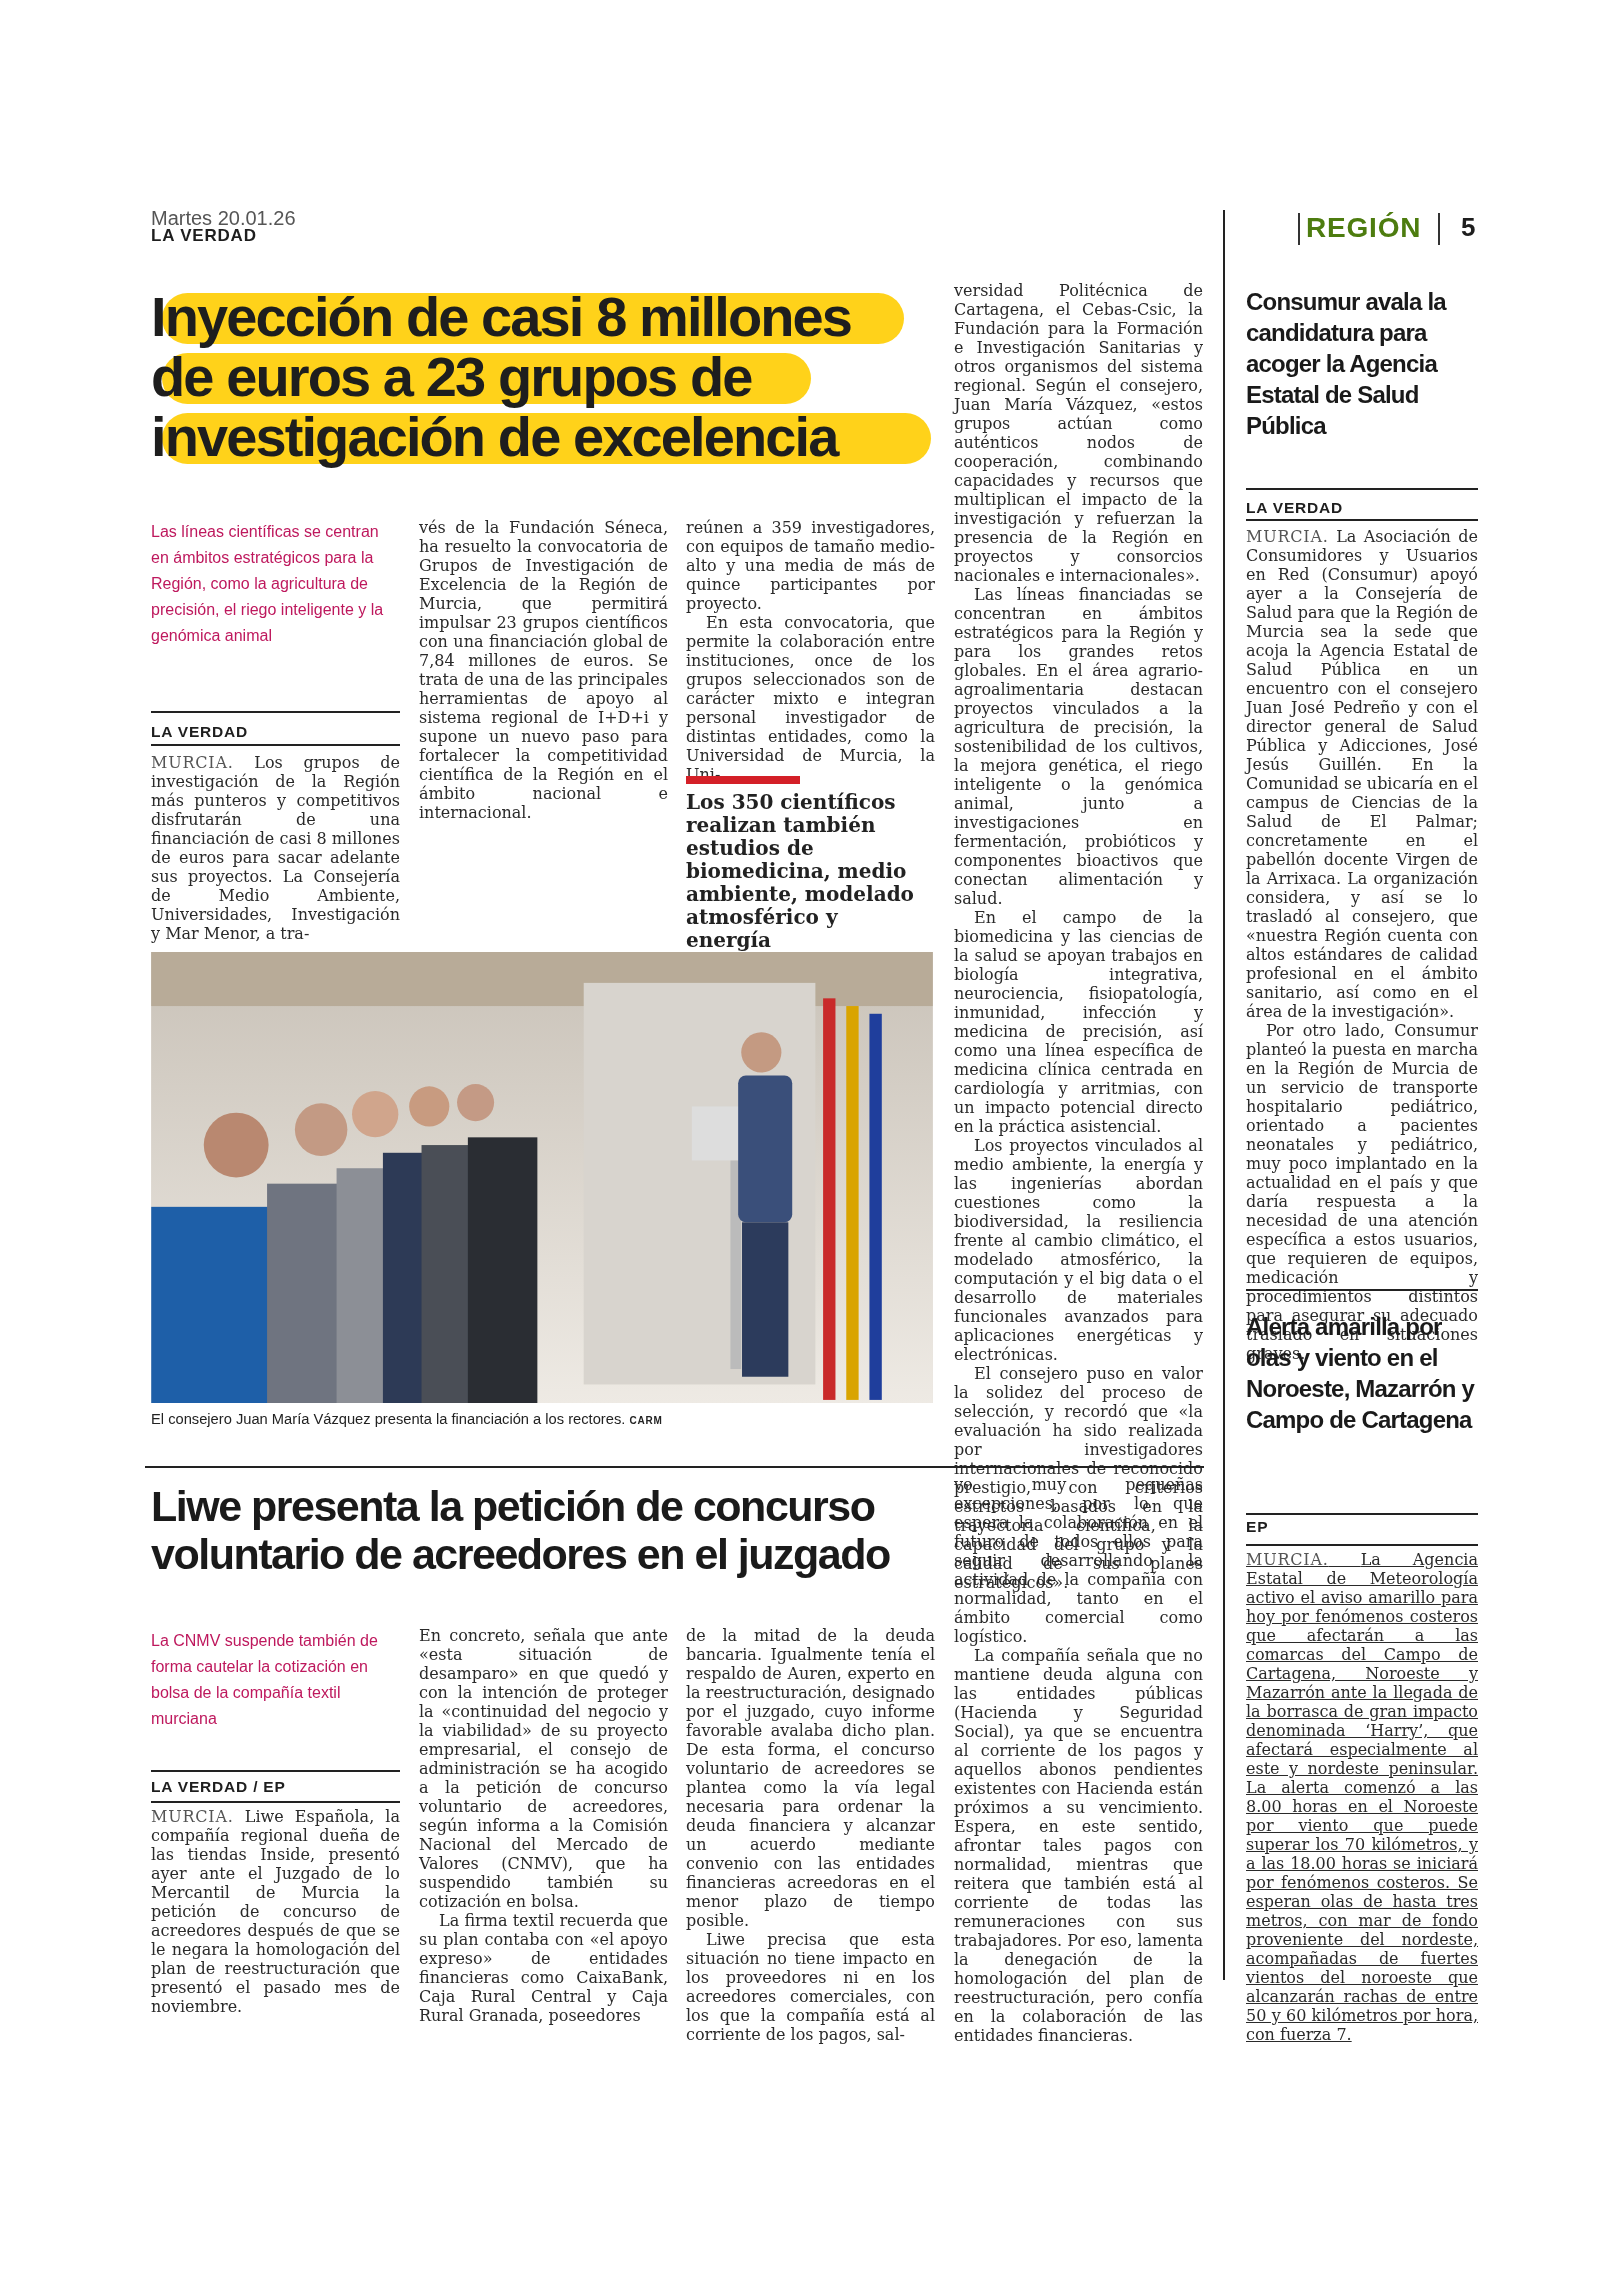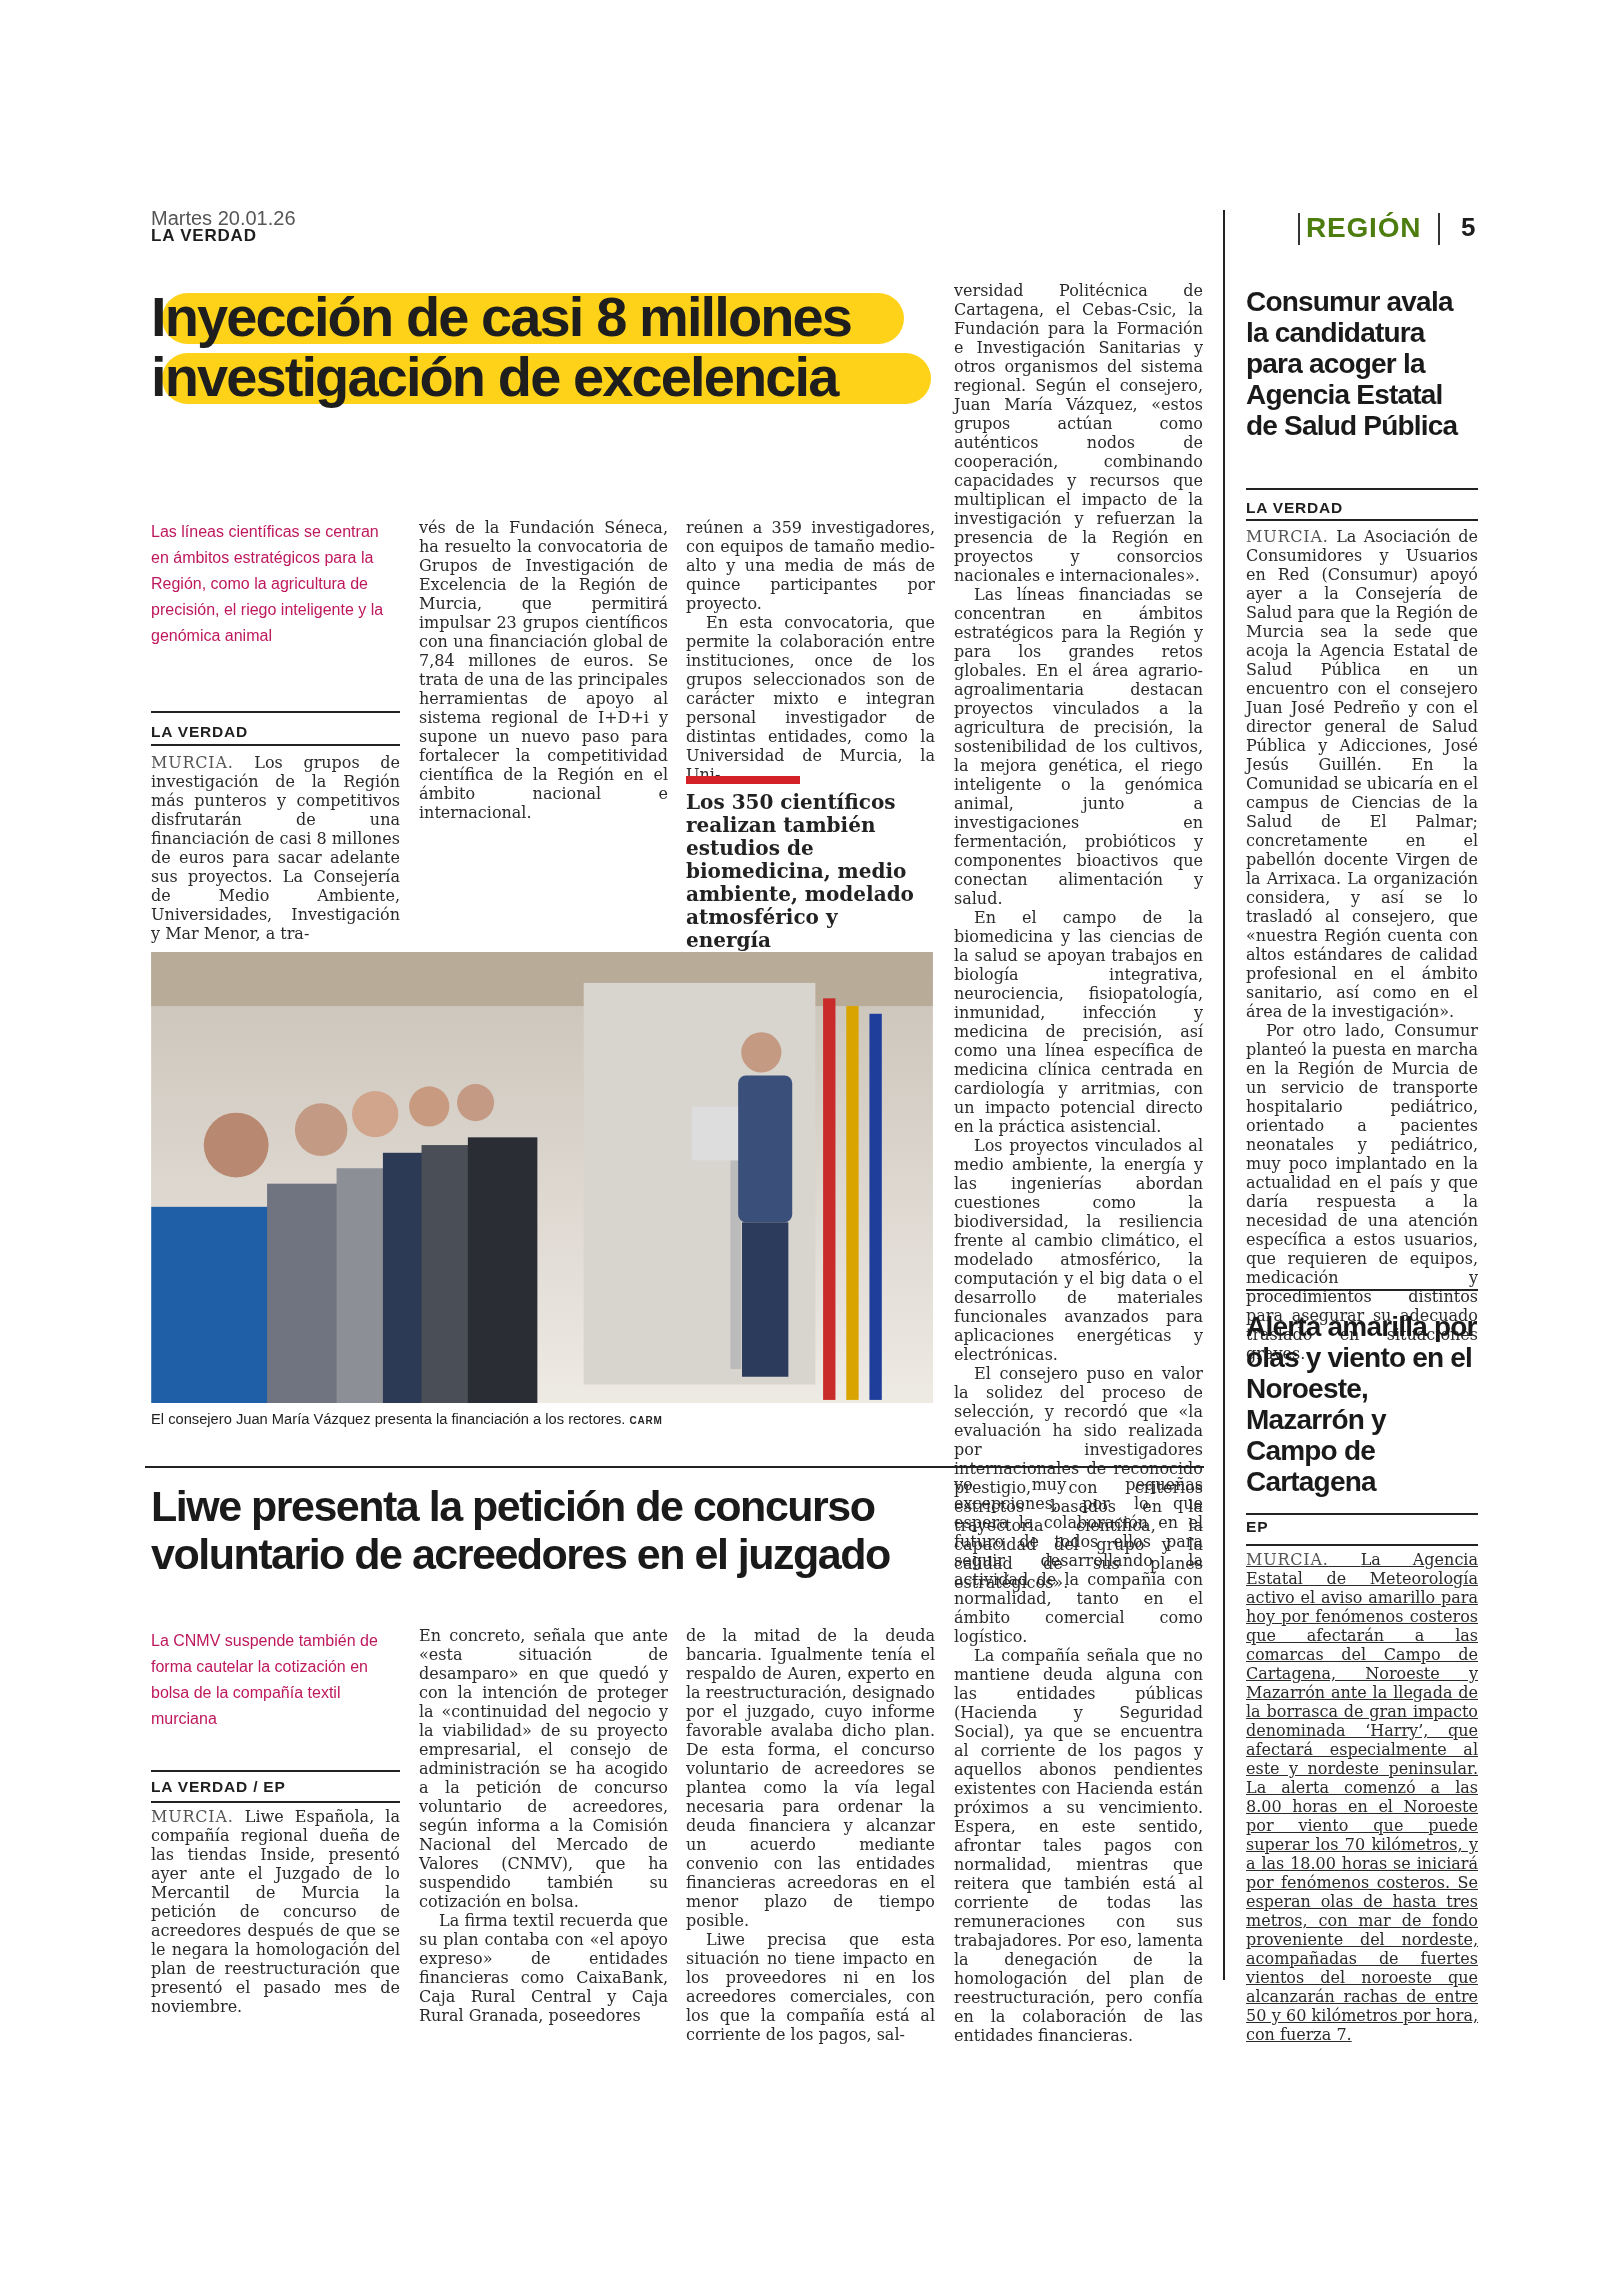--- a/index.html
+++ b/index.html
@@ -28,38 +28,42 @@
   .lead-city{font-variant:small-caps;color:#555;letter-spacing:0.8px;}
   .col{position:absolute;}
   .pull-bar{left:686px;top:776px;width:114px;height:7.7px;background:#d42027;}
   .pull-quote{left:686px;top:791px;width:240px;font-size:20px;line-height:23px;font-weight:bold;color:#222;}
 
   .photo{left:151px;top:952px;width:782px;height:451px;overflow:hidden;background:#e8e4df;}
   .caption{left:151px;top:1411px;font-size:14.7px;color:#222;}
   .caption-credit{font-size:10px;font-weight:bold;letter-spacing:0.8px;}
 
   .side-rule{left:1223px;top:210px;width:1.5px;height:1770px;background:#222;}
-  .side-headline{font-size:28px;line-height:31px;font-weight:bold;letter-spacing:-0.8px;color:#1a1a1a;}
+  .side-headline{font-size:24px;line-height:31px;font-weight:bold;letter-spacing:-0.8px;color:#1a1a1a;}
   .second-headline{left:151px;top:1482px;font-size:43px;line-height:48px;font-weight:bold;letter-spacing:-1.5px;color:#1a1a1a;}
   .h-rule{height:1.5px;background:#222;}
 </style>
 </head>
 <body>
 
 <div class="abs sans masthead-date">Martes 20.01.26</div>
 <div class="abs sans masthead-paper">LA VERDAD</div>
 <div class="abs section-bar1"></div>
 <div class="abs sans section-label">REGIÓN</div>
 <div class="abs section-bar2"></div>
 <div class="abs sans page-num">5</div>
 
 <div class="abs sans main-headline">
   <div class="hl-line">
     <div class="hl-bg" style="width:742px;"></div>
     <div class="hl-text">Inyección de casi 8 millones</div>
+  </div>
+  <div class="hl-line">
+    <div class="hl-bg" style="width:649px;"></div>
+    <div class="hl-text">de euros a 23 grupos de</div>
   </div>
   <div class="hl-line">
     <div class="hl-bg" style="width:769px;"></div>
     <div class="hl-text">investigación de excelencia</div>
   </div>
 </div>
 
 <div class="col sans subtitle" style="left:151px;top:519px;width:240px;">Las líneas científicas se centran en ámbitos estratégicos para la Región, como la agricultura de precisión, el riego inteligente y la genómica animal</div>
 <div class="abs byline-rule" style="left:151px;top:711px;width:249px;"></div>
 <div class="abs sans byline" style="left:151px;top:723px;">LA VERDAD</div>

